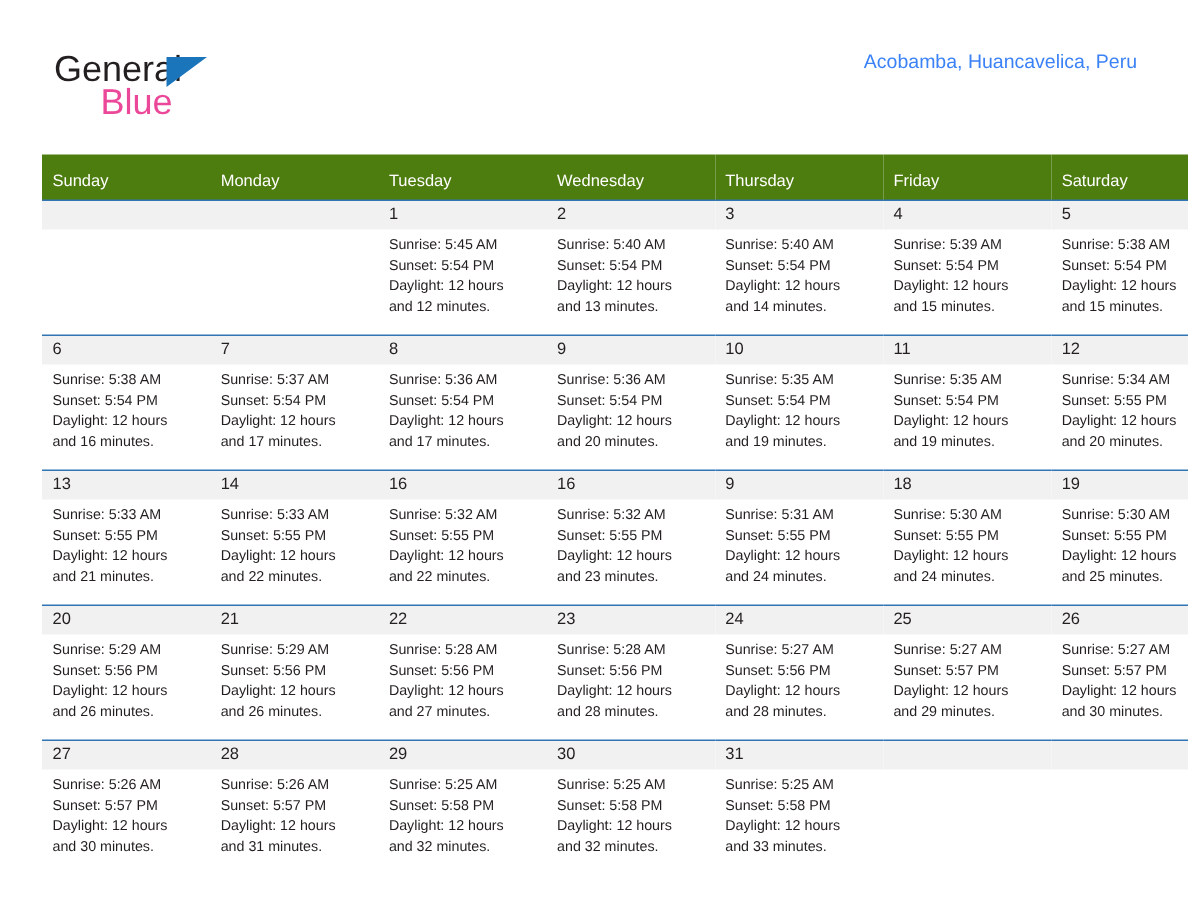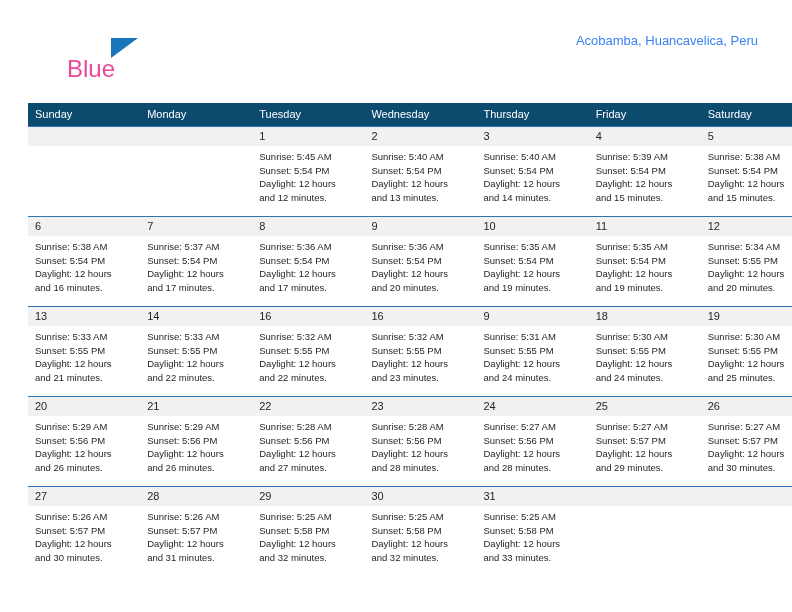--- a/index.html
+++ b/index.html
@@ -88,26 +88,26 @@
   
   .calendar {
     position: absolute;
     left: 28px;
     top: 103px;
     width: 736px;
     border-collapse: collapse;
     table-layout: fixed;
   }
   .calendar th {
-    background: #0c4a6e;
+    background: #4d7c0f;
     color: #ffffff;
     font-size: 11px;
     font-weight: normal;
     text-align: left;
-    padding: 5px 0 5px 7px;
+    padding: 12px 0 5px 7px;
     line-height: 13px;
     width: 105.14px;
   }
   .calendar td {
     vertical-align: top;
     padding: 0;
     border-top: 1px solid #3175b4;
     height: 89px;
     width: 105.14px;
   }
@@ -137,20 +137,21 @@
   }
 </style>
 </head>
 <body>
 
 <div class="page">
 
   <div class="header">
 
     <div class="brand">
+      <span class="brand-general">General</span>
       <span class="brand-triangle"></span>
       <span class="brand-blue">Blue</span>
     </div>
 
     <div class="title-block">
       <div class="cal-subtitle">Acobamba, Huancavelica, Peru</div>
     </div>
 
   </div>
 

